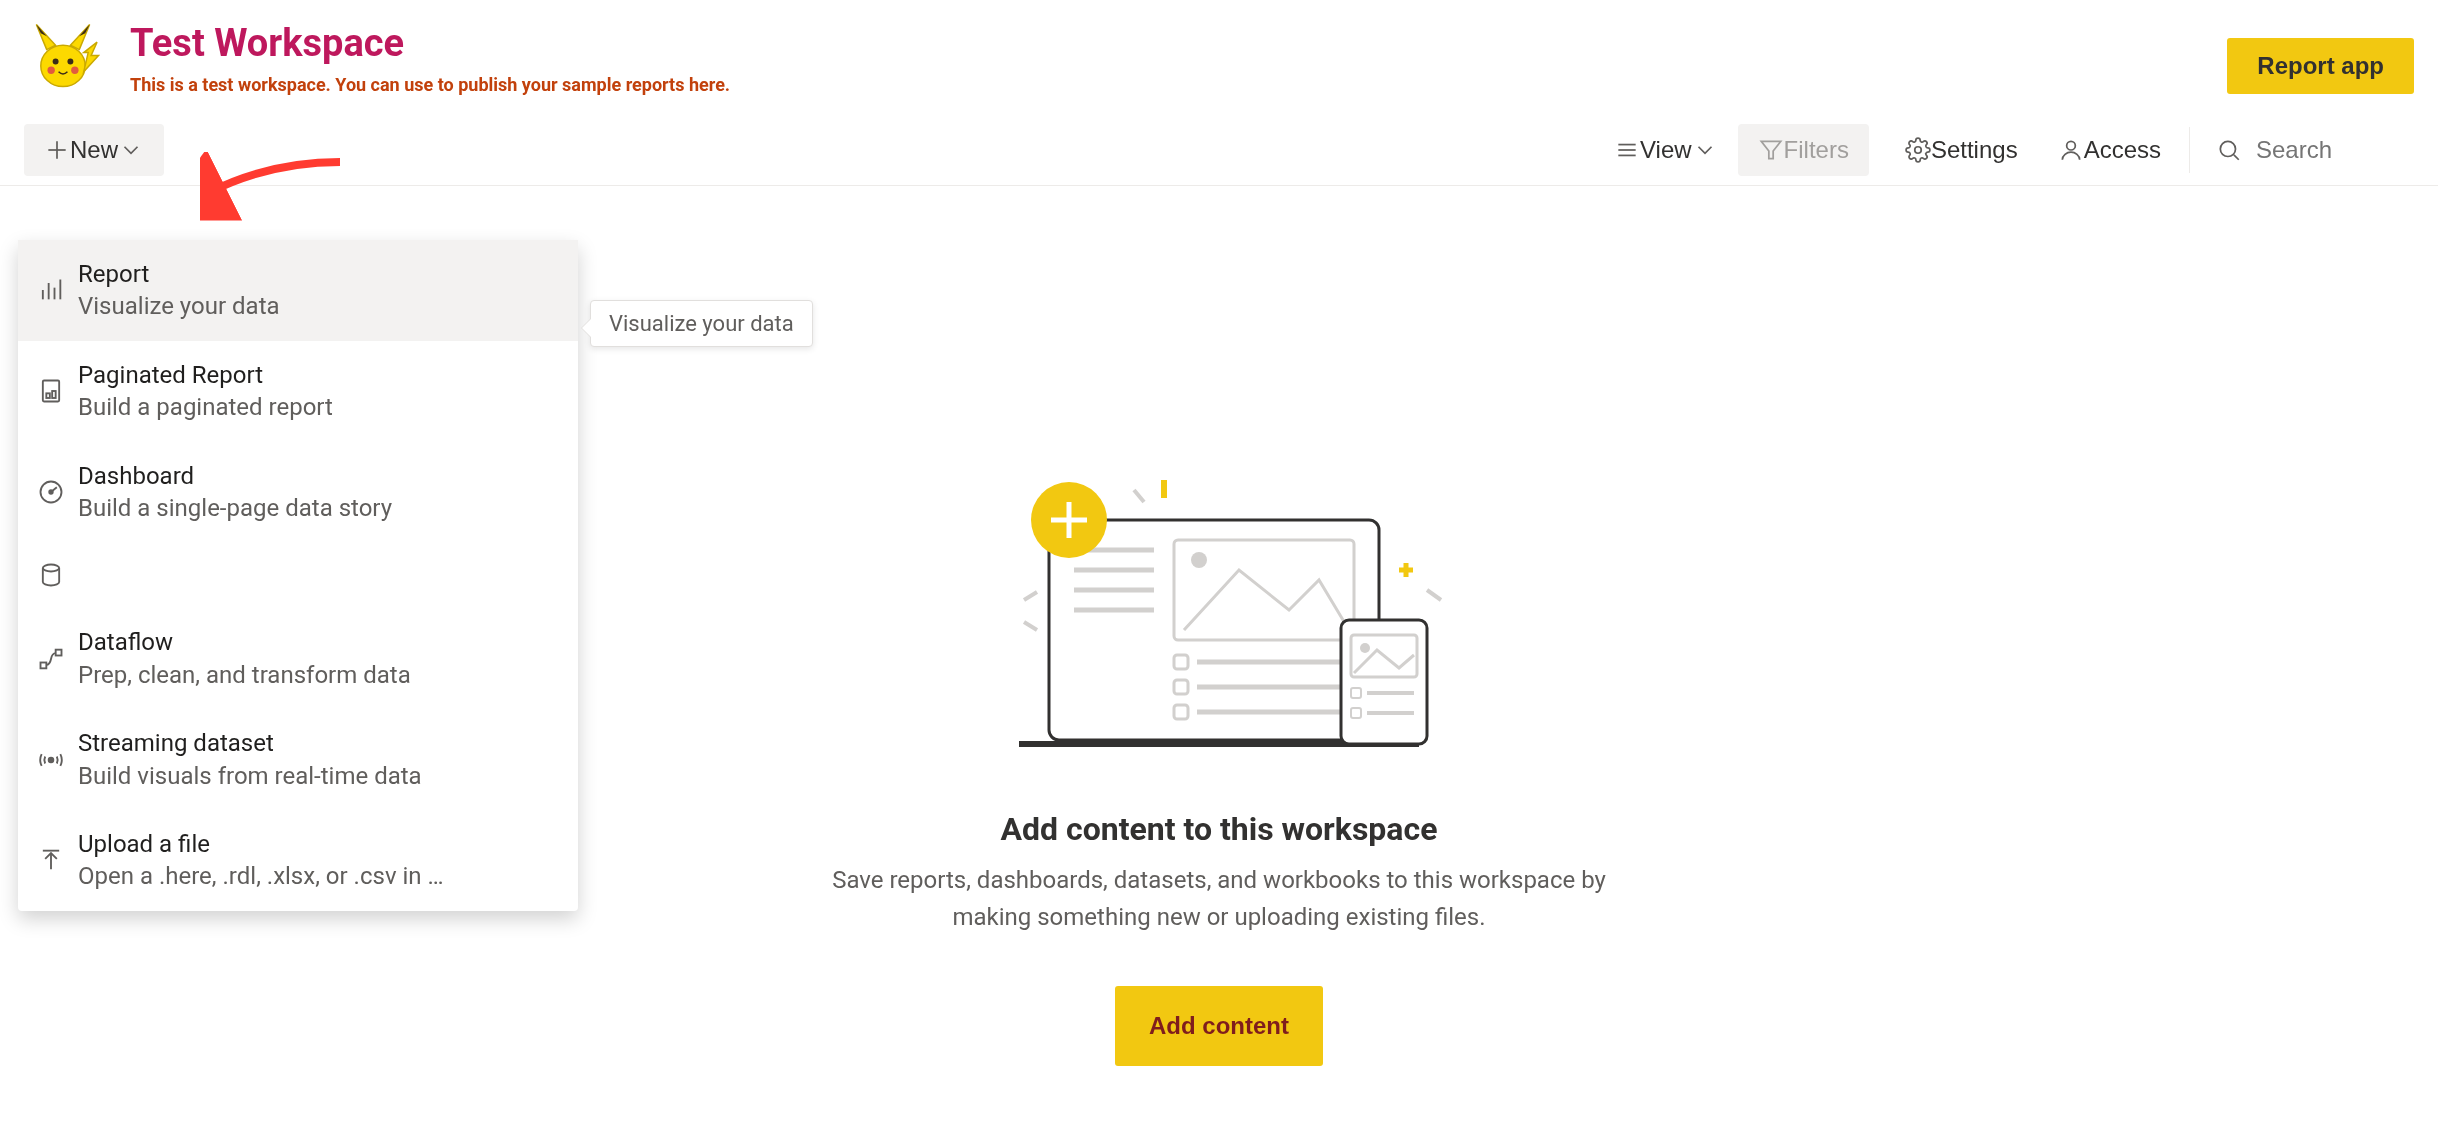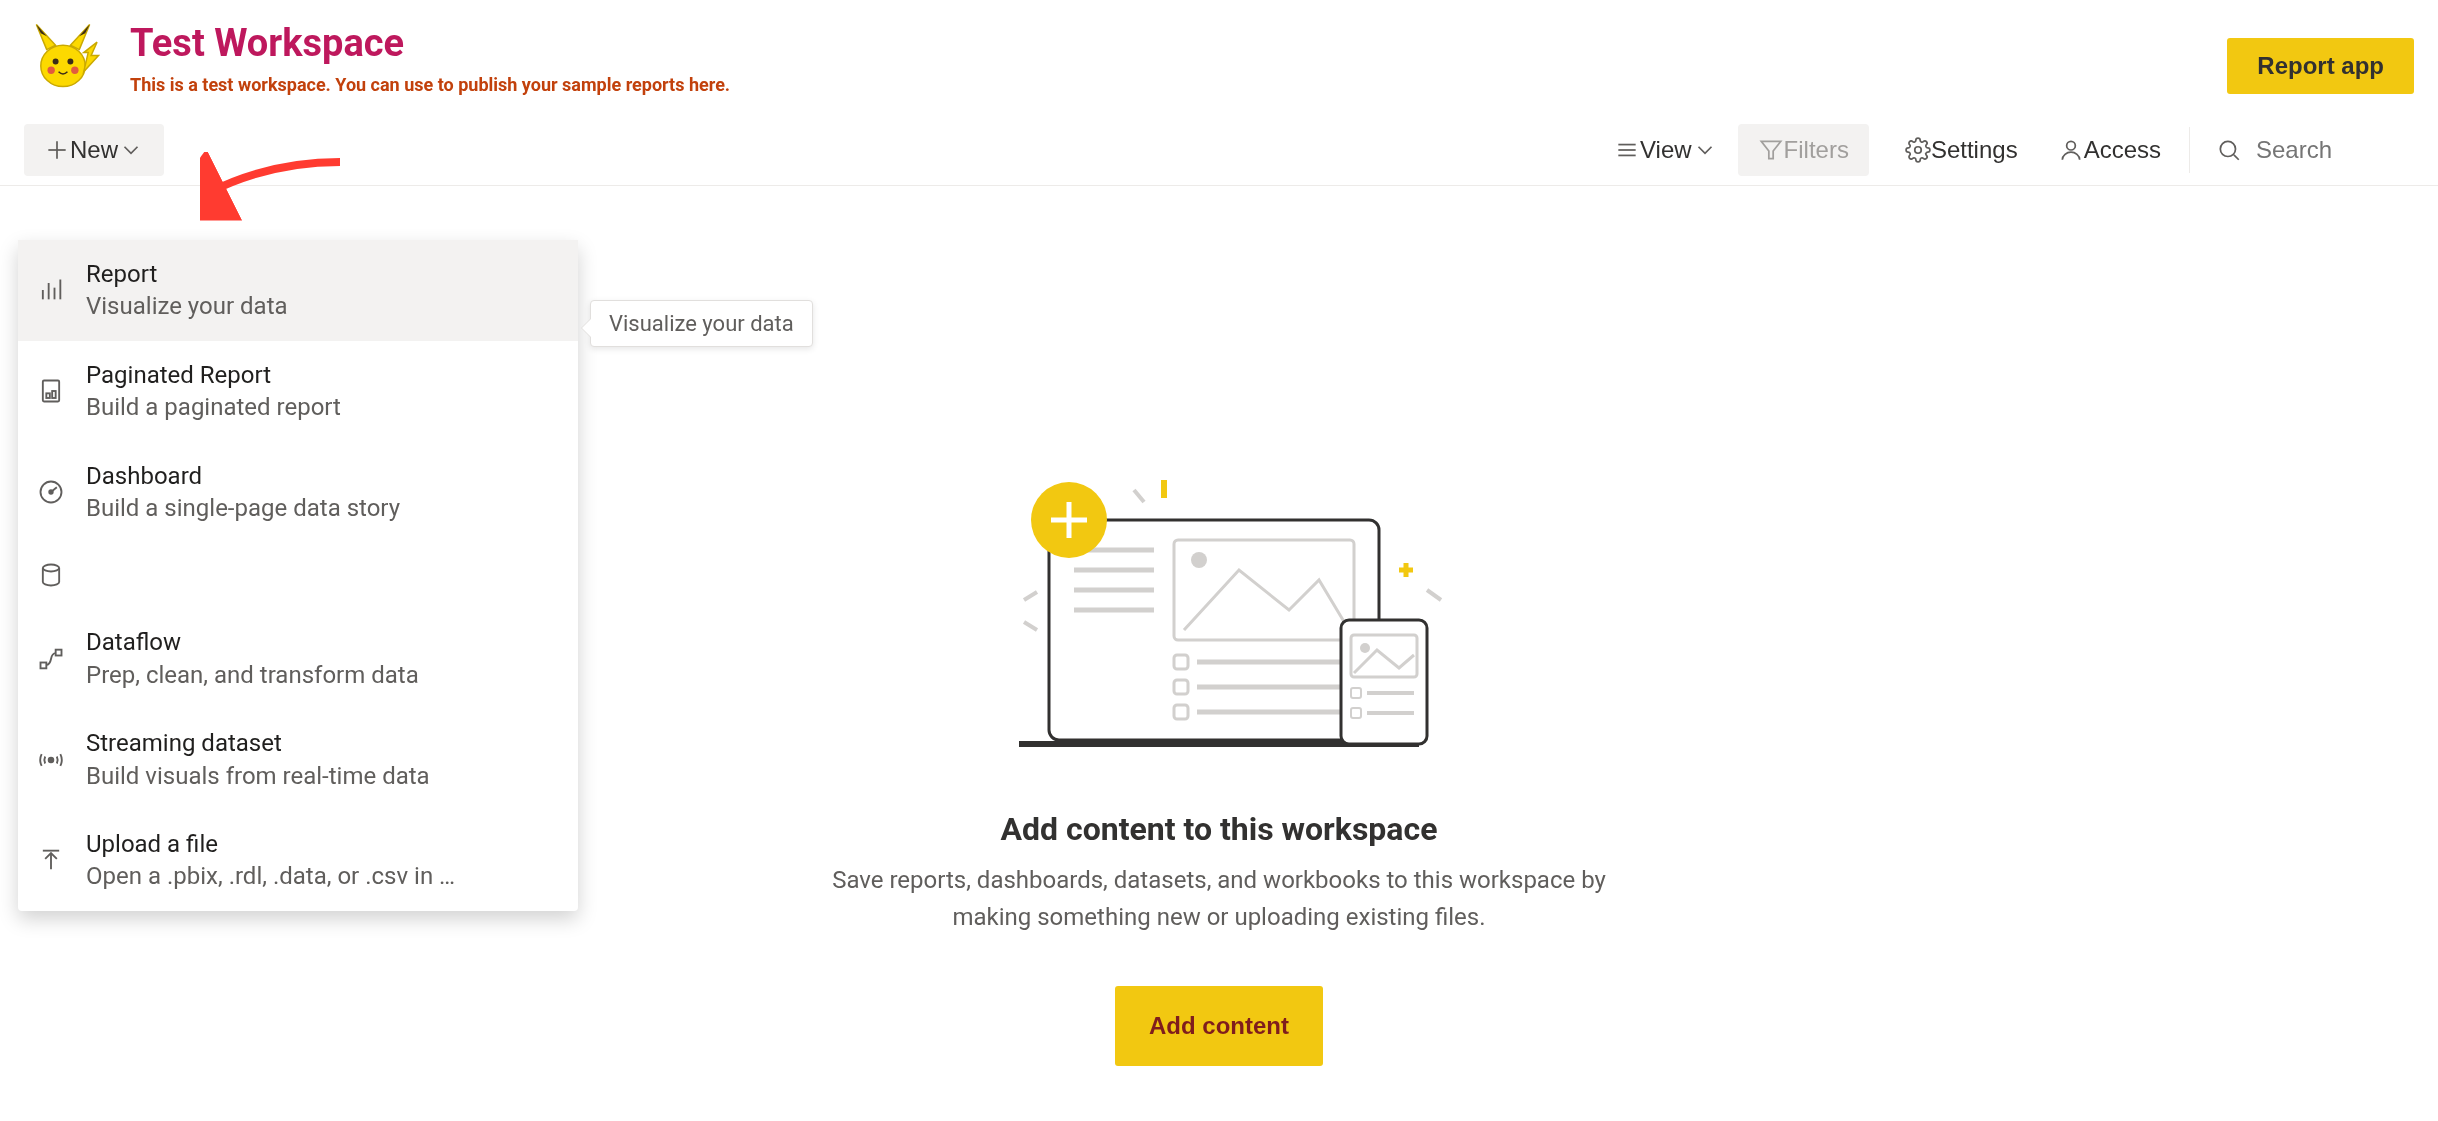--- a/index.html
+++ b/index.html
@@ -107,21 +107,21 @@
   width: 560px;
   background: #fff;
   box-shadow: 0 8px 20px rgba(0,0,0,0.18);
   border-radius: 4px;
   z-index: 10;
 }
 .dd-item {
   display: flex;
   align-items: center;
   padding: 18px 20px 18px 18px;
-  gap: 20px;
+  gap: 12px;
   cursor: pointer;
 }
 .dd-item.highlight { background: #f3f2f1; }
 .dd-icon { width: 30px; height: 30px; display:flex; align-items:center; justify-content:center; flex-shrink:0; }
 .dd-icon svg { width: 28px; height: 28px; stroke:#605e5c; fill:none; stroke-width:1.6; }
 .dd-labels { display:flex; flex-direction:column; }
 .dd-title { font-size: 24px; color:#201f1e; line-height:1.35; }
 .dd-sub   { font-size: 24px; color:#605e5c; line-height:1.35; }
 
 
@@ -374,21 +374,21 @@
   <div class="dd-item">
     <span class="dd-icon">
       <svg viewBox="0 0 24 24">
           <line x1="12" y1="20" x2="12" y2="6"></line>
           <polyline points="7 11 12 6 17 11"></polyline>
           <line x1="5" y1="4" x2="19" y2="4"></line>
         </svg>
     </span>
     <span class="dd-labels">
       <span class="dd-title">Upload a file</span>
-      <span class="dd-sub">Open a .pbix, .rdl, .data, or .csv in …</span>
+      <span class="dd-sub">Open a .here, .rdl, .xlsx, or .csv in …</span>
     </span>
   </div>
 </div>
 
 <div class="tooltip">Visualize your data</div>
 
 <div class="empty-state">
   <div class="empty-illustration">
     <svg viewBox="0 0 460 320" width="460" height="320">
 

